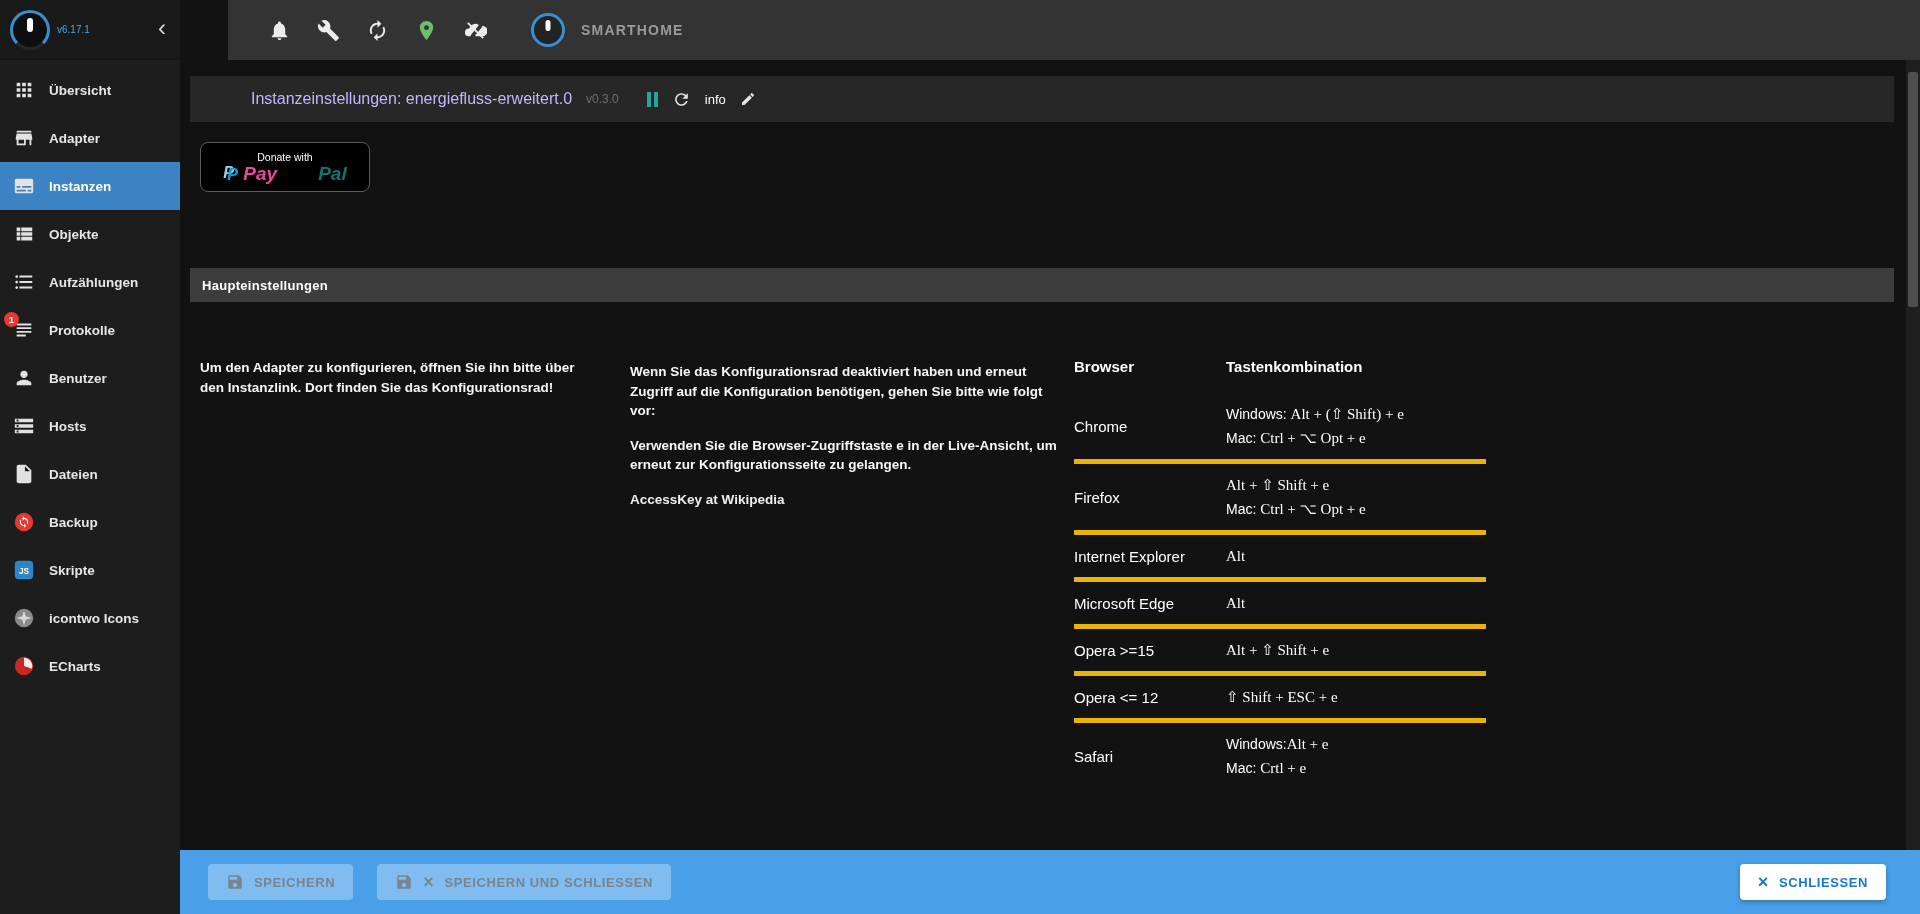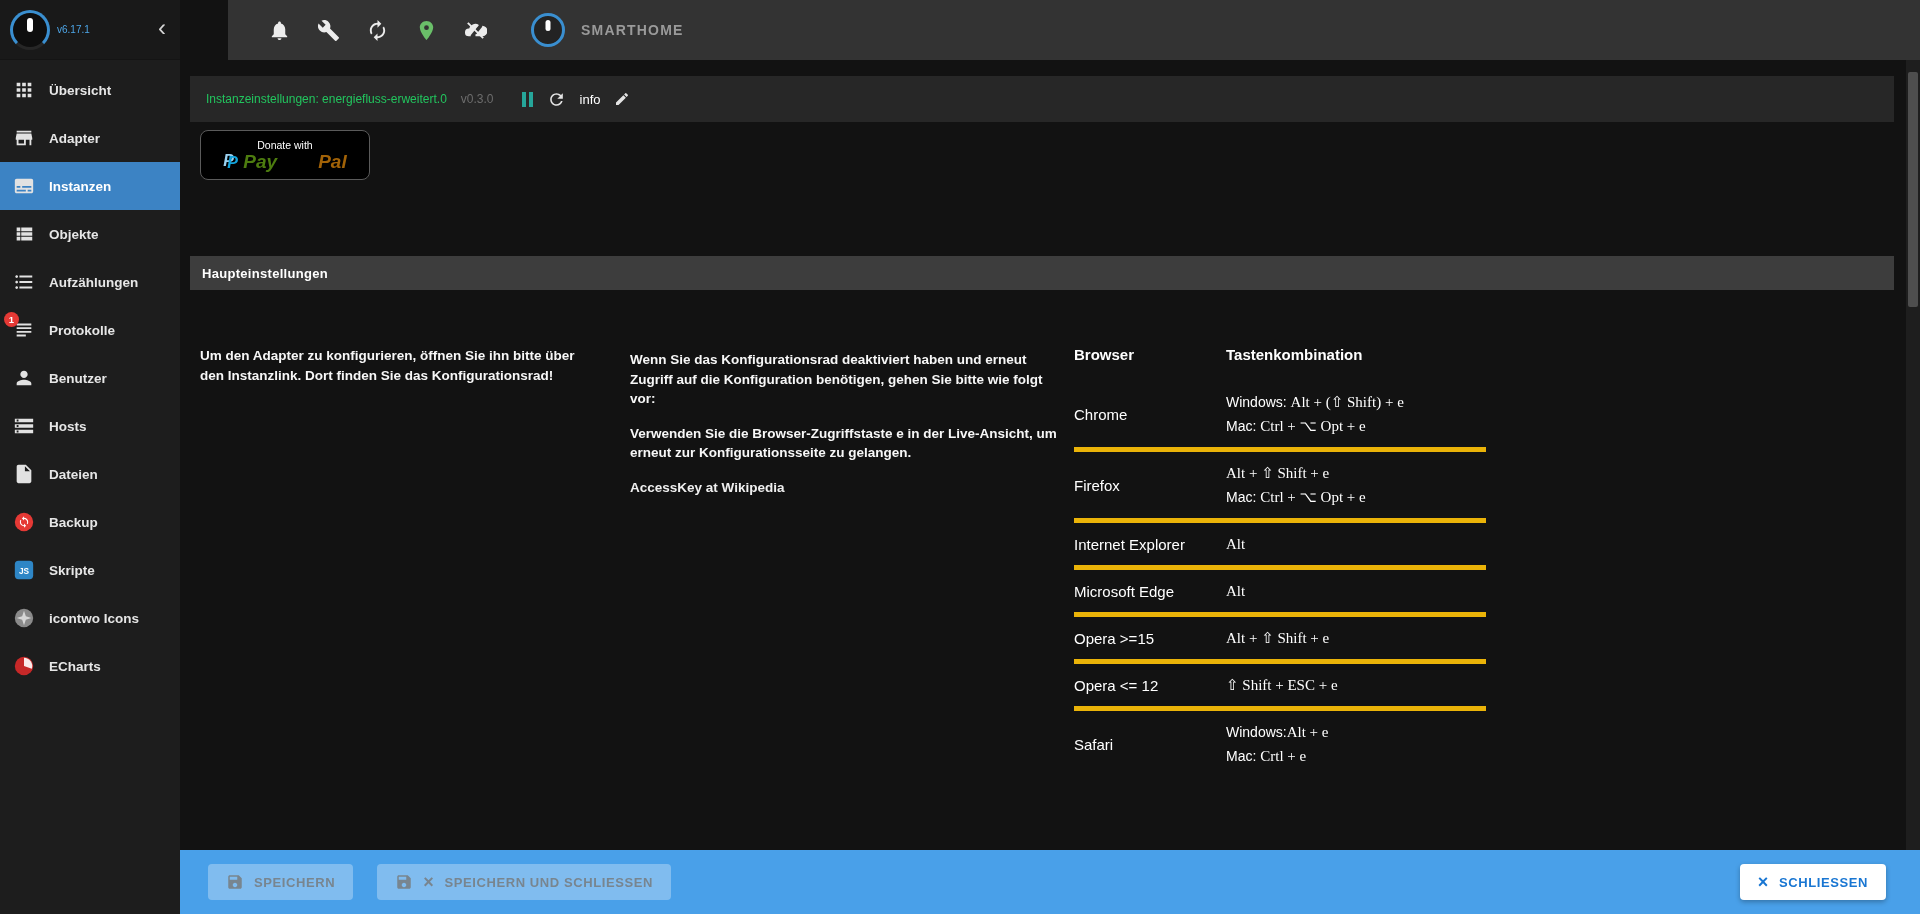--- a/index.html
+++ b/index.html
@@ -23,39 +23,39 @@
   
   .main{flex:1;display:flex;flex-direction:column;position:relative;min-width:0;}
   .topbar{height:60px;flex:0 0 60px;background:#333333;display:flex;align-items:center;padding-left:40px;gap:26px;margin-left:48px;}
   .topbar svg.ic{width:23px;height:23px;fill:#ececec;}
   .tb-logo{width:34px;height:34px;border-radius:50%;border:3px solid #3a8fd0;background:#232323;position:relative;margin-left:18px;}
   .tb-logo::after{content:"";position:absolute;left:50%;top:4px;transform:translateX(-50%);width:5px;height:11px;background:#fff;border-radius:2.5px;}
   .host{color:#9a9a9a;font-size:14px;font-weight:700;letter-spacing:1.2px;margin-left:-10px;}
 
   .page{flex:1;position:relative;padding:16px 26px 0 10px;overflow:hidden;}
   .ihdr{height:46px;background:#272727;display:flex;align-items:center;padding:0 16px;gap:14px;}
-  .ihdr .title{color:#22c55e;font-size:12px;}
+  .ihdr .title{color:#c4b5fd;font-size:16px;margin-left:45px;}
   .ihdr .ver{color:#6d6d6d;font-size:12px;}
   .pause{display:flex;gap:3px;margin-left:14px;cursor:pointer;}
   .pause i{width:4px;height:15px;background:var(--pause,#26a69a);display:block;}
   .icon-btn{display:flex;align-items:center;cursor:pointer;}
   .icon-btn svg{fill:#e4e4e4;}
   .ihdr .info{color:#fff;font-size:13px;cursor:pointer;}
 
   
-  .adapter{padding-top:8px;}
+  .adapter{padding-top:20px;}
   .paypal{margin-left:10px;width:170px;height:50px;background:#000;border:1px solid #5a5a5a;border-radius:8px;display:flex;flex-direction:column;align-items:center;justify-content:center;cursor:pointer;gap:1px;}
   .paypal .top{color:#fff;font-size:10.5px;}
   .brand{display:flex;align-items:center;font-style:italic;font-weight:700;font-size:19px;line-height:1;}
   .pp{position:relative;width:17px;height:19px;margin-right:3px;}
   .pp b{position:absolute;font-size:16px;font-weight:800;font-style:italic;line-height:1;}
   .pp b:first-child{left:0;top:1px;color:#9bd1f0;}
   .pp b:last-child{left:4px;top:3px;color:#12a3dc;}
-  .brand .pay{color:#4d7c0f;}
-  .brand .pal{color:#a16207;margin-left:41px;}
+  .brand .pay{color:#ec4899;}
+  .brand .pal{color:#0f766e;margin-left:41px;}
 
   .section{margin-top:76px;height:34px;background:#3d3d3d;display:flex;align-items:center;padding:0 12px;color:#fff;font-weight:700;font-size:13px;letter-spacing:.3px;}
 
   .cols{display:flex;padding:56px 10px 0 10px;}
   .info-text{color:#f7f7f7;font-size:13.5px;font-weight:600;line-height:1.45;}
   .col1{width:400px;flex:0 0 400px;}
   .col2{width:432px;flex:0 0 432px;margin-left:30px;}
   .col2 p{margin:4px 0 15px 0;}
   .wiki{color:#efefef;cursor:pointer;display:inline-block;}
   .col3{margin-left:12px;width:412px;}

